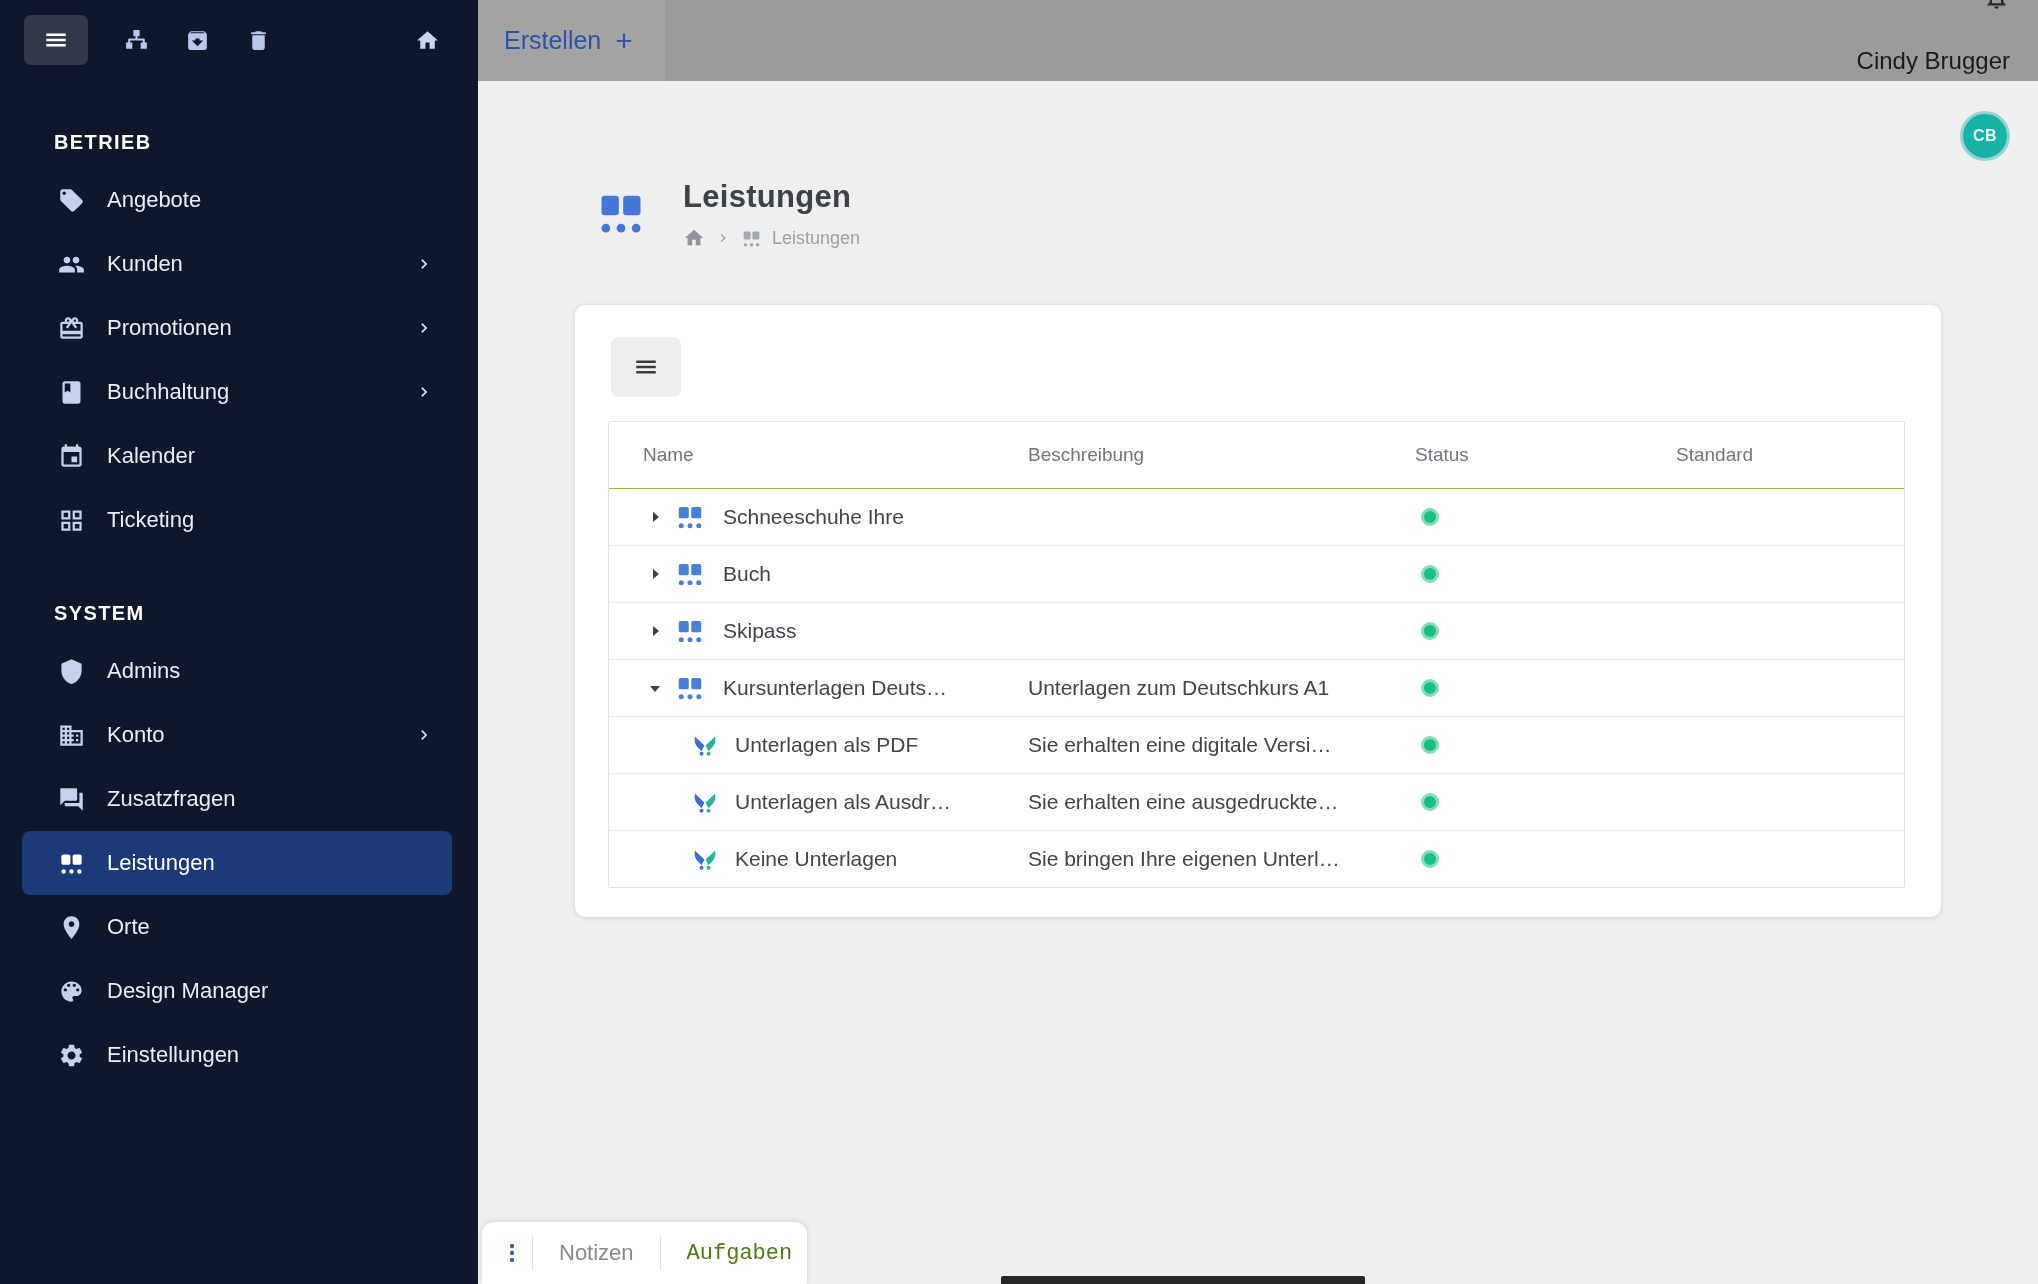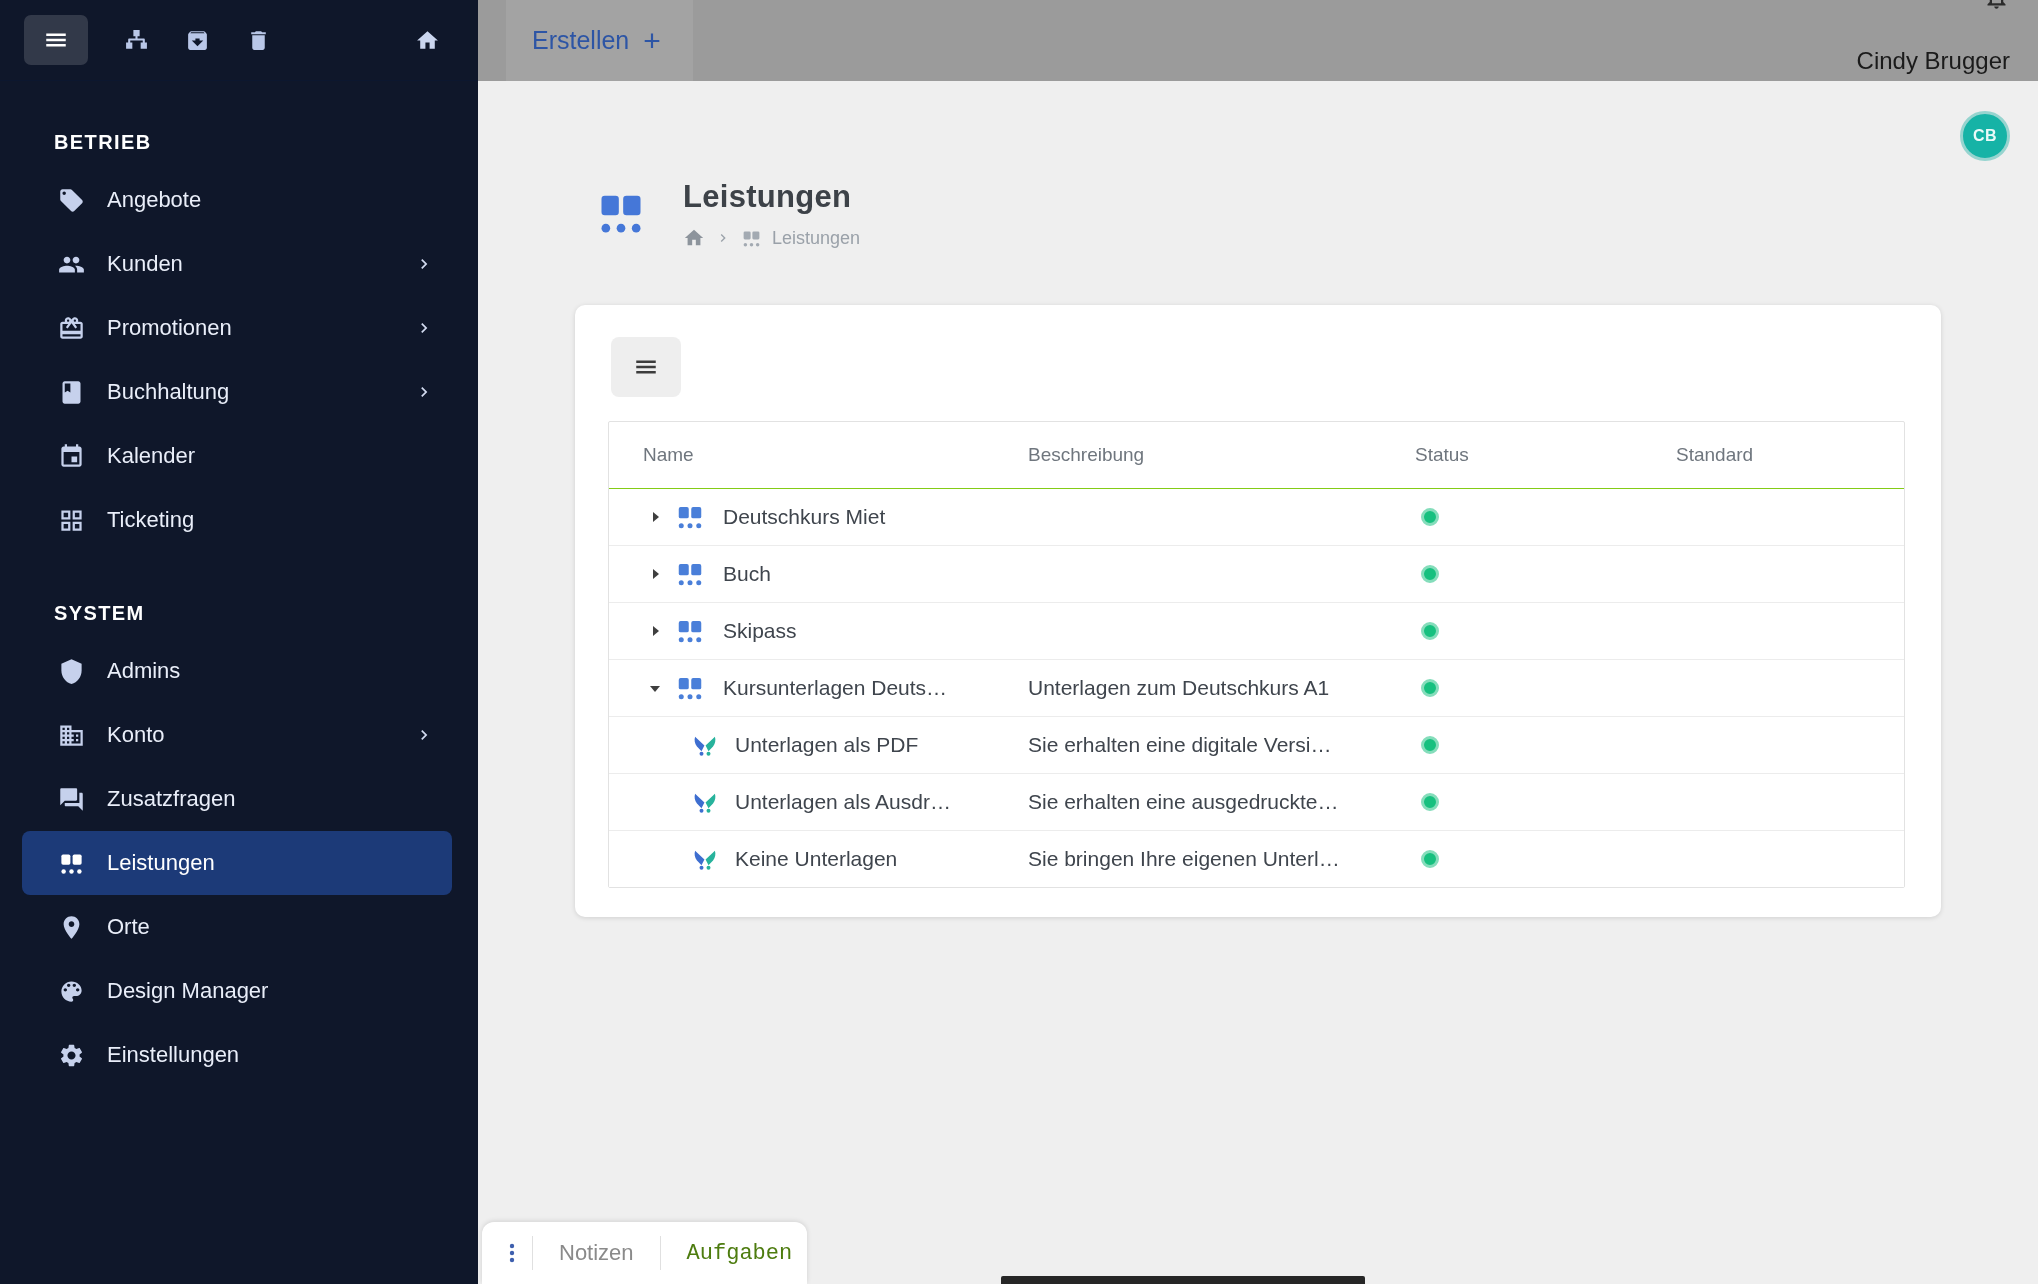--- a/index.html
+++ b/index.html
@@ -25,21 +25,21 @@
   .nav-item{height:64px;margin:0 26px 0 22px;padding:0 18px 0 36px;display:flex;align-items:center;gap:22px;
     border-radius:8px;color:#e9eef9;font-size:22px;cursor:pointer;}
   .nav-item .icon{width:27px;height:27px;color:#c6d1ec;flex:none;}
   .nav-item .chev{margin-left:auto;width:20px;height:20px;color:#d2dbf0;}
   .nav-item.active{background:#1c3a78;color:#ffffff;}
   .nav-item.active .icon{color:#ffffff;}
 
   
   .topbar{position:absolute;left:478px;top:0;right:0;height:81px;background:#9b9b9b;display:flex;align-items:center;z-index:2;}
   .create-area{height:100%;padding:0 32px 0 26px;display:flex;align-items:center;gap:14px;background:#a3a3a3;
-    color:#2d55a5;font-size:25px;font-weight:500;cursor:pointer;box-sizing:border-box;margin-left:28px;}
+    color:#2d55a5;font-size:25px;font-weight:500;cursor:pointer;box-sizing:border-box;}
   .plus-glyph{font-size:30px;font-weight:400;line-height:1;}
   .topbar-right{margin-left:auto;display:flex;align-items:flex-end;gap:36px;padding-right:28px;flex-direction:column;}
   .tb-icon{width:27px;height:27px;color:#2b2b2b;cursor:pointer;}
   .user-name{font-size:24px;color:#1b1b1b;}
   .avatar{width:44px;height:44px;border-radius:50%;background:#16b3a6;border:3px solid #96d4cf;color:#eafaf8;
     display:flex;align-items:center;justify-content:center;font-size:16px;font-weight:700;letter-spacing:.5px;
     box-sizing:content-box;margin-left:-8px;cursor:pointer;}
 
   
   .content{position:absolute;left:478px;top:81px;right:0;bottom:0;background:#efefef;}
@@ -340,21 +340,21 @@
                 </span>
                 <span class="icon row-icon">
                   <svg viewBox="0 0 24 24">
                     <rect x="3" y="4" width="8" height="9" rx="1.5"></rect>
                     <rect x="13" y="4" width="8" height="9" rx="1.5"></rect>
                     <circle cx="5" cy="19" r="2"></circle>
                     <circle cx="12" cy="19" r="2"></circle>
                     <circle cx="19" cy="19" r="2"></circle>
                   </svg>
                 </span>
-                <span>Deutschkurs Miet</span>
+                <span>Schneeschuhe Ihre</span>
               </div>
               <div class="cell-desc"></div>
               <div class="cell-status">
                 <span class="status-dot"></span>
               </div>
               <div class="cell-standard"></div>
             </div>
             <div class="t-row">
               <div class="cell-name">
                 <span class="icon caret">

